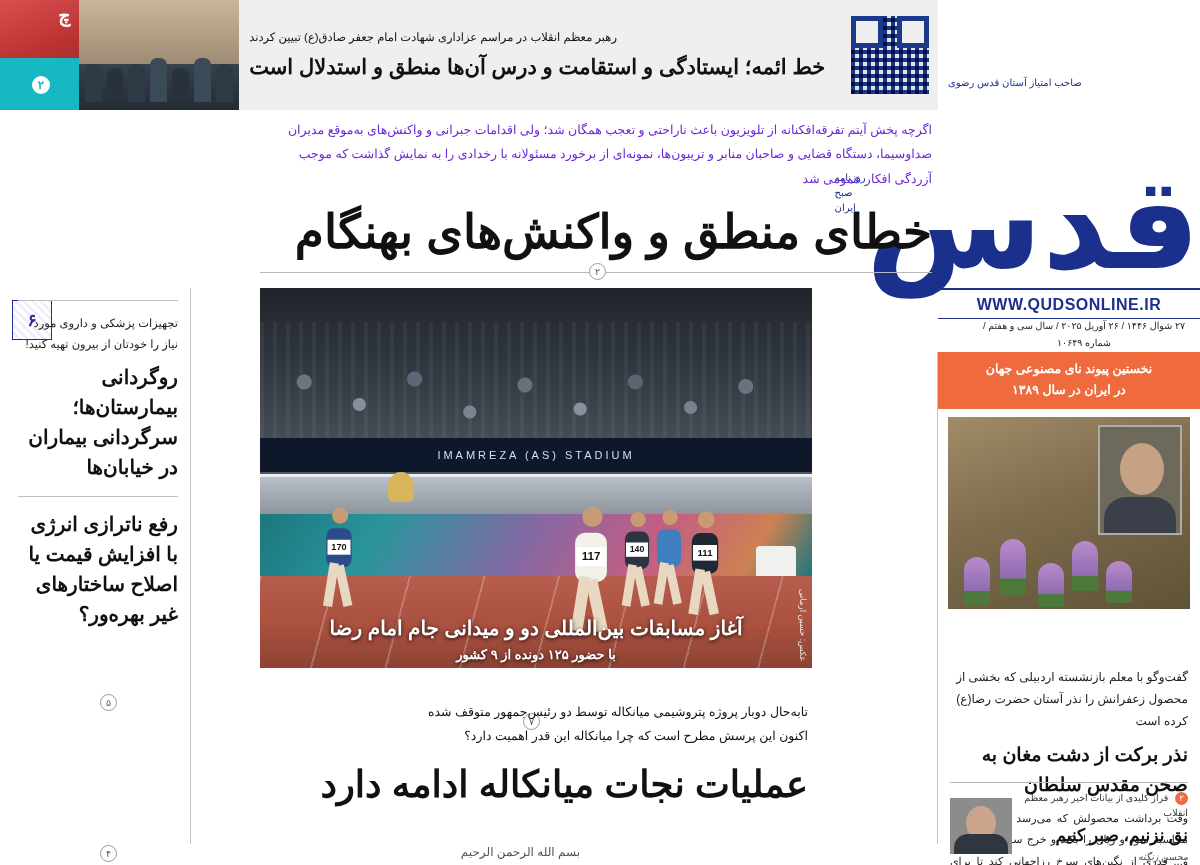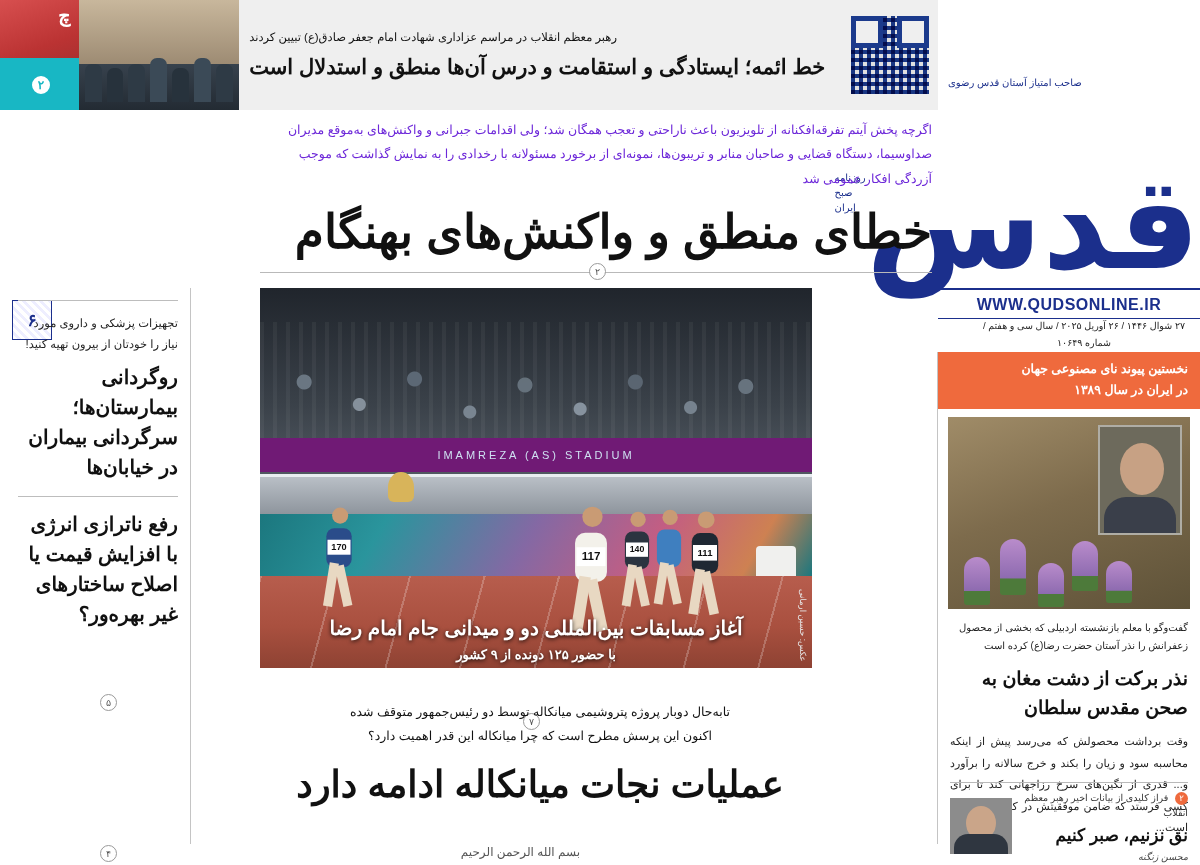--- a/index.html
+++ b/index.html
@@ -210,21 +210,21 @@
       radial-gradient(circle at 48% 42%, #68747f 0 7px, transparent 8px),
       radial-gradient(circle at 58% 58%, #8b97a3 0 6px, transparent 7px),
       radial-gradient(circle at 68% 40%, #5c6874 0 7px, transparent 8px),
       radial-gradient(circle at 78% 57%, #7a8692 0 6px, transparent 7px),
       radial-gradient(circle at 88% 43%, #6a7682 0 7px, transparent 8px),
       repeating-linear-gradient(90deg, rgba(255,255,255,.05) 0 4px, transparent 4px 13px);
     opacity: .95;
   }
   .ph-banner {
     position: absolute; top: 150px; left: 0; right: 0; height: 34px;
-    background: #701a75;
+    background: #0f172a;
     color: #cfe0f2; font-size: 11px; letter-spacing: 3px;
     display: flex; align-items: center; justify-content: center;
     direction: ltr;
   }
   .ph-rail {
     position: absolute; top: 186px; left: 0; right: 0; height: 40px;
     background: linear-gradient(180deg,#b9bfc6 0%, #8e959d 100%);
     border-top: 3px solid #e9edf1;
   }
   .ph-wall {
@@ -280,38 +280,38 @@
     text-shadow: 0 1px 4px rgba(0,0,0,.9);
   }
   .photo-credit {
     position: absolute; bottom: 6px; right: 4px;
     color: #e7e7e7; font-size: 8.5px; direction: rtl;
     writing-mode: vertical-rl; text-orientation: mixed;
   }
 
   
   .bottom-article {
-    position: absolute; top: 700px; right: 384px; width: 552px;
-    direction: rtl; text-align: center;
+    position: absolute; top: 700px; right: 392px; width: 552px;
+    direction: rtl; 
   }
   .ba-deck { font-size: 12.5px; color:#111; line-height: 1.95; }
   .ba-title {
     font-size: 37px; font-weight: bold; color:#111; margin-top: 12px;
     line-height: 1.3;
   }
 
   
   .rp {
     position: absolute; top: 352px; right: 0; width: 262px;
     direction: rtl; text-align: right;
   }
   .rp-banner {
     background: #ef6a3d; color: #fff;
     font-size: 12.5px; font-weight: bold; line-height: 1.7;
-    padding: 7px 12px; text-align: right;
+    padding: 7px 12px; text-align: center;
   }
   .rp-photo {
     margin: 8px 10px 0 10px; height: 192px; position: relative;
     overflow: hidden; background: #8e7c5f;
   }
   .rp-photo .soil {
     position:absolute; inset: 0;
     background: linear-gradient(160deg,#a08c68 0%, #7d6b4c 45%, #5e5238 100%);
   }
   .rp-photo .flower {
@@ -331,21 +331,21 @@
   }
   .rp-photo .portrait .face {
     position:absolute; top: 16px; left: 20px; width: 44px; height: 52px;
     border-radius: 50%; background: #c7a184;
   }
   .rp-photo .portrait .shoulders {
     position:absolute; bottom: 0; left: 4px; right: 4px; height: 36px;
     background: #3a3f4a; border-radius: 22px 22px 0 0;
   }
   .rp-body { padding: 10px 12px 0 12px; }
-  .rp-kicker { font-size: 10px; color: #222; line-height: 1.85; }
+  .rp-kicker { font-size: 12px; color: #222; line-height: 1.85; margin-top: 47px; }
   .rp-head {
     font-size: 19px; font-weight: bold; color: #111;
     line-height: 1.55; margin-top: 8px;
   }
   .rp-text { font-size: 11px; color: #222; line-height: 1.95; margin-top: 9px; text-align: justify; }
 
   
   .rb {
     position: absolute; top: 790px; right: 0; width: 262px;
     direction: rtl; padding: 0 12px;

